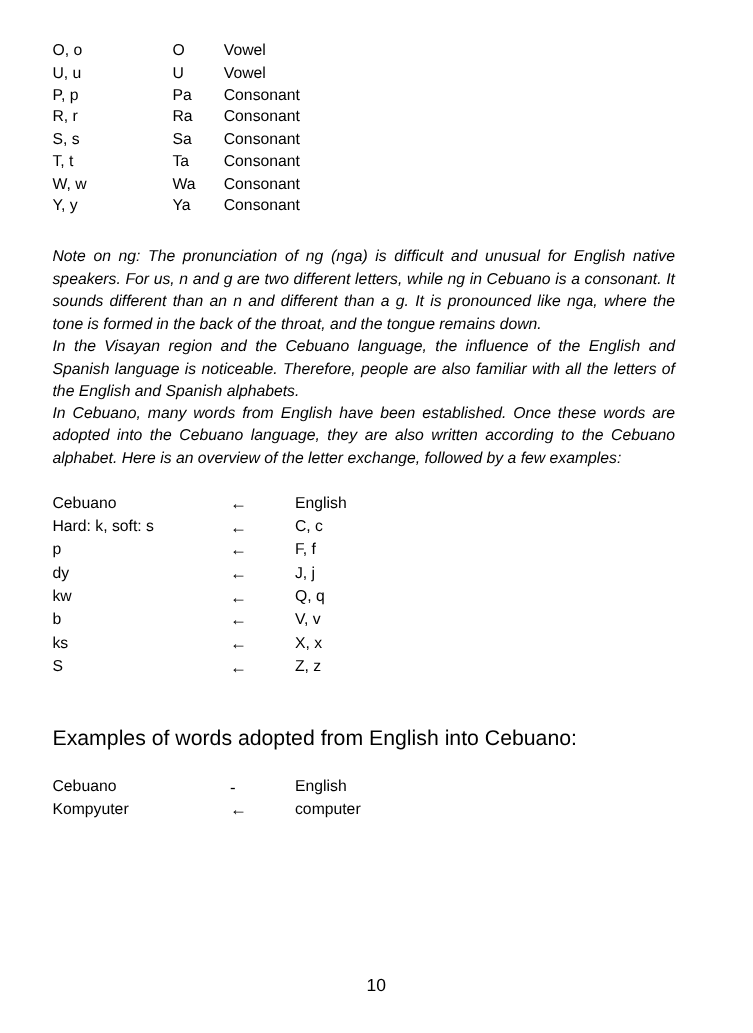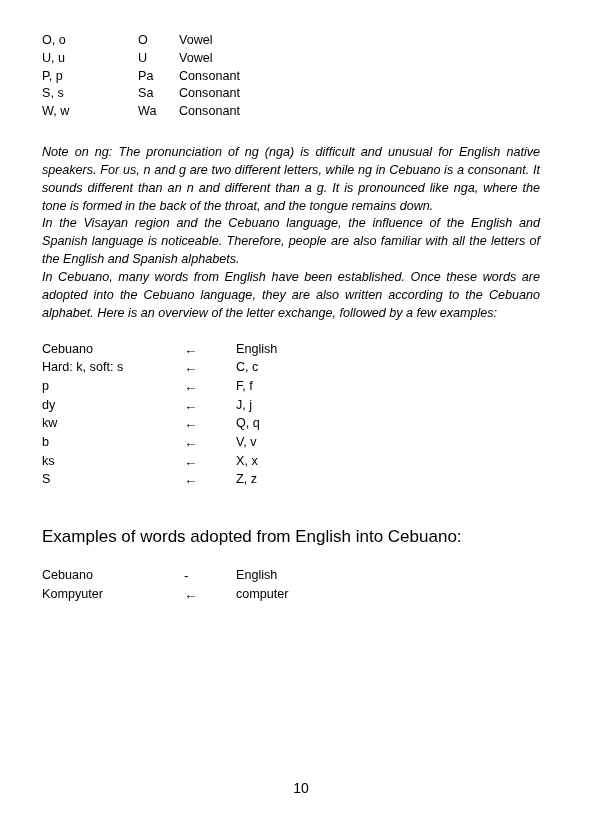--- a/index.html
+++ b/index.html
@@ -115,27 +115,42 @@
         <td class="col-letter">U, u</td>
         <td class="col-name">U</td>
         <td class="col-type">Vowel</td>
       </tr>
       <tr>
         <td class="col-letter">P, p</td>
         <td class="col-name">Pa</td>
         <td class="col-type">Consonant</td>
       </tr>
       <tr>
+        <td class="col-letter">R, r</td>
+        <td class="col-name">Ra</td>
+        <td class="col-type">Consonant</td>
+      </tr>
+      <tr>
         <td class="col-letter">S, s</td>
         <td class="col-name">Sa</td>
         <td class="col-type">Consonant</td>
       </tr>
       <tr>
+        <td class="col-letter">T, t</td>
+        <td class="col-name">Ta</td>
+        <td class="col-type">Consonant</td>
+      </tr>
+      <tr>
         <td class="col-letter">W, w</td>
         <td class="col-name">Wa</td>
+        <td class="col-type">Consonant</td>
+      </tr>
+      <tr>
+        <td class="col-letter">Y, y</td>
+        <td class="col-name">Ya</td>
         <td class="col-type">Consonant</td>
       </tr>
     </tbody>
   </table>
 
   <div class="para-block">
     <p>Note on ng: The pronunciation of ng (nga) is difficult and unusual for English native speakers. For us, n and g are two different letters, while ng in Cebuano is a consonant. It sounds different than an n and different than a g. It is pronounced like nga, where the tone is formed in the back of the throat, and the tongue remains down.</p>
     <p>In the Visayan region and the Cebuano language, the influence of the English and Spanish language is noticeable. Therefore, people are also familiar with all the letters of the English and Spanish alphabets.</p>
     <p>In Cebuano, many words from English have been established. Once these words are adopted into the Cebuano language, they are also written according to the Cebuano alphabet. Here is an overview of the letter exchange, followed by a few examples:</p>
   </div>

